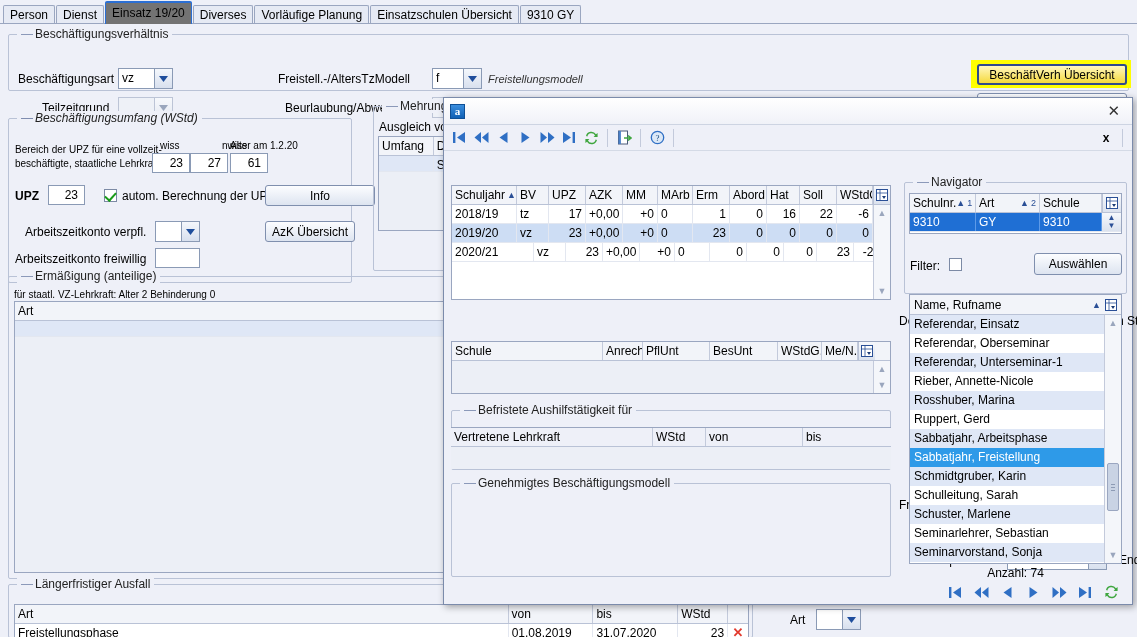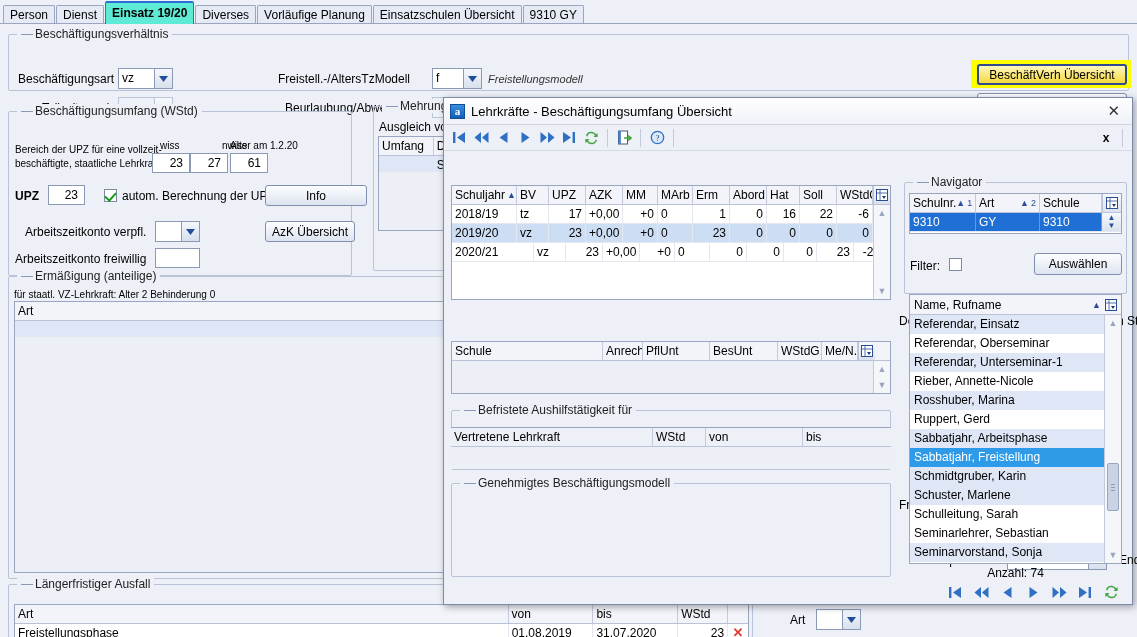--- a/index.html
+++ b/index.html
@@ -13,22 +13,22 @@
     overflow:hidden;
     position:relative;
   }
 
   
   .tabstrip{ position:absolute; left:0; top:0; width:1137px; height:24px;
     background:#eef0f8; display:flex; align-items:flex-end; padding-left:3px;}
   .tab{ height:19px; line-height:18px; padding:0 6px; border:1px solid #9aa6c0;
     border-bottom:none; background:#e6eaf4; margin-right:1px; border-radius:2px 2px 0 0;
     white-space:nowrap; font-size:12px;}
-  .tab.active{ height:23px; line-height:21px; background:#5eead4; border-color:#2b6fd4;
-    border-top:2px solid #2b6fd4; font-weight:bold; position:relative; z-index:3;}
+  .tab.active{ height:23px; line-height:21px; background:#737373; border-color:#2b6fd4;
+    border-top:2px solid #2b6fd4; font-weight:normal; position:relative; z-index:3;}
 
   .page{ position:absolute; left:0; top:23px; width:1137px; height:614px;
     background:#eef0f8; border-top:1px solid #9aa6c0;}
 
   
   .grp{ position:absolute; border:1px solid #b9c2d6; border-radius:2px;}
   .grp > .cap{ position:absolute; top:-8px; left:8px; background:#eef0f8;
     padding:0 4px; font-size:12px; color:#222; white-space:nowrap;}
   .cap .dash{ color:#7f8db0; margin-right:2px;}
 
@@ -177,21 +177,21 @@
       <svg width="9" height="6" viewBox="0 0 9 6">
           <path d="M0 0 L9 0 L4.5 6 Z" fill="#9aa6bd"></path>
         </svg>
     </div>
   </div>
 
   <div class="hlwrap" style="left:971px; top:36px; width:160px; height:28px;"></div>
   <div class="btn hl" style="left:977px; top:40px; width:150px; height:21px;">BeschäftVerh Übersicht</div>
   <div class="btn" style="left:977px; top:69px; width:150px; height:21px;">Teilzeitanträge</div>
 
-  <div class="grp" style="left:8px; top:87px; width:344px; height:165px;">
+  <div class="grp" style="left:8px; top:94px; width:344px; height:165px;font-style:italic;">
     <div class="cap">
       <span class="dash">—</span><span>Beschäftigungsumfang (WStd)</span>
     </div>
   </div>
 
   <div class="lbl sm" style="left:15px; top:120px;">Bereich der UPZ für eine vollzeit-</div>
   <div class="lbl sm" style="left:15px; top:134px;">beschäftigte, staatliche Lehrkraft</div>
 
   <div class="lbl sm" style="left:160px; top:116px;">wiss</div>
   <div class="tbox num" style="left:152px; top:129px; width:38px;">23</div>
@@ -199,21 +199,21 @@
   <div class="lbl sm" style="left:192px; top:116px;padding-left:30px;">nwiss</div>
   <div class="tbox num" style="left:190px; top:129px; width:38px;">27</div>
 
   <div class="lbl sm" style="left:230px; top:116px;">Alter am 1.2.20</div>
   <div class="tbox num" style="left:230px; top:129px; width:38px;">61</div>
 
   <div class="lbl b" style="left:15px; top:165px;">UPZ</div>
   <div class="tbox num" style="left:48px; top:161px; width:37px;">23</div>
   <div class="chk on" style="left:104px; top:165px;"></div>
   <div class="lbl" style="left:122px; top:165px;">autom. Berechnung der UPZ</div>
-  <div class="btn" style="left:265px; top:161px; width:102px; height:21px;">Info</div>
+  <div class="btn" style="left:265px; top:161px; width:110px; height:21px;">Info</div>
 
   <div class="lbl" style="left:25px; top:201px;">Arbeitszeitkonto verpfl.</div>
   <div class="combo" style="left:155px; top:197px; width:45px;">
     <div class="fld"></div>
     <div class="arw">
       <svg width="9" height="6" viewBox="0 0 9 6">
           <path d="M0 0 L9 0 L4.5 6 Z" fill="#1f4e9c"></path>
         </svg>
     </div>
   </div>
@@ -290,21 +290,20 @@
       <svg width="9" height="6" viewBox="0 0 9 6">
           <path d="M0 0 L9 0 L4.5 6 Z" fill="#1f4e9c"></path>
         </svg>
     </div>
   </div>
 
   <div class="dlg" style="left:443px; top:73px; width:690px; height:508px;">
 
     <div class="title">
       <span class="appicon">a</span>
-      <span class="ttxt">Lehrkräfte - Beschäftigungsumfang Übersicht</span>
       <span class="x">✕</span>
     </div>
 
     <div class="tbar">
       <span class="tbico">
         <svg width="14" height="13" viewBox="0 0 14 13">
             <rect x="1" y="1" width="2.4" height="11" fill="#2f6fc4"></rect>
             <path d="M13 1 L13 12 L5 6.5 Z" fill="#2f6fc4"></path>
           </svg>
       </span>
@@ -559,22 +558,22 @@
       </div>
       <div class="ni odd">Referendar, Einsatz</div>
       <div class="ni">Referendar, Oberseminar</div>
       <div class="ni odd">Referendar, Unterseminar-1</div>
       <div class="ni">Rieber, Annette-Nicole</div>
       <div class="ni odd">Rosshuber, Marina</div>
       <div class="ni">Ruppert, Gerd</div>
       <div class="ni odd">Sabbatjahr, Arbeitsphase</div>
       <div class="ni selblue">Sabbatjahr, Freistellung</div>
       <div class="ni odd">Schmidtgruber, Karin</div>
+      <div class="ni">Schulleitung, Sarah</div>
       <div class="ni odd">Schuster, Marlene</div>
-      <div class="ni">Schulleitung, Sarah</div>
       <div class="ni">Seminarlehrer, Sebastian</div>
       <div class="ni odd">Seminarvorstand, Sonja</div>
 
       <div class="vsb" style="top:20px;">
         <div class="ar">▲</div>
         <div class="thumb" style="top:148px; height:48px;">
           <div style="position:absolute; left:3px; right:3px; top:20px; height:1px; background:#8d9bb5;"></div>
           <div style="position:absolute; left:3px; right:3px; top:23px; height:1px; background:#8d9bb5;"></div>
           <div style="position:absolute; left:3px; right:3px; top:26px; height:1px; background:#8d9bb5;"></div>
         </div>

